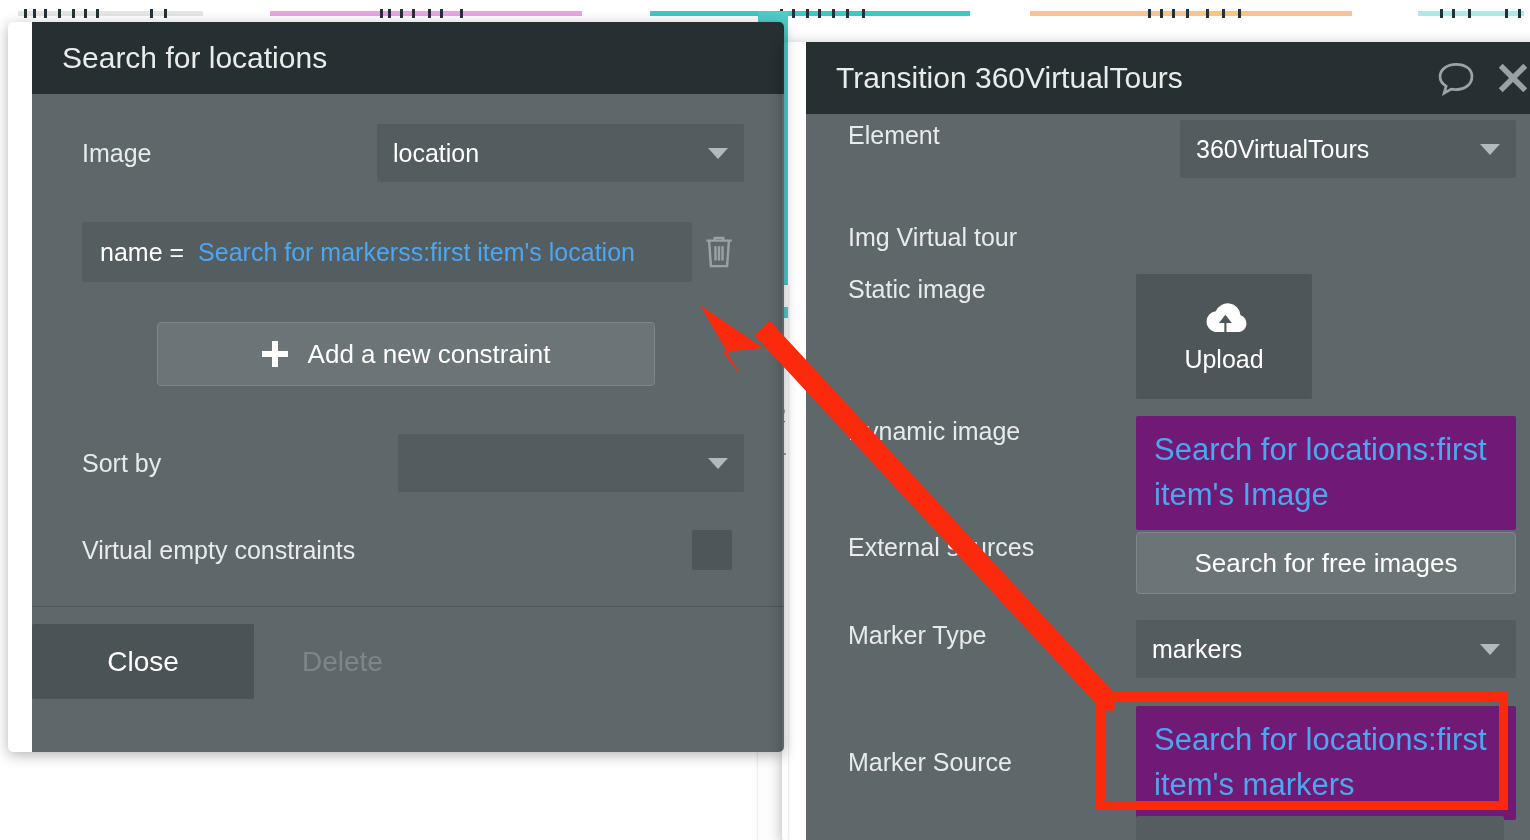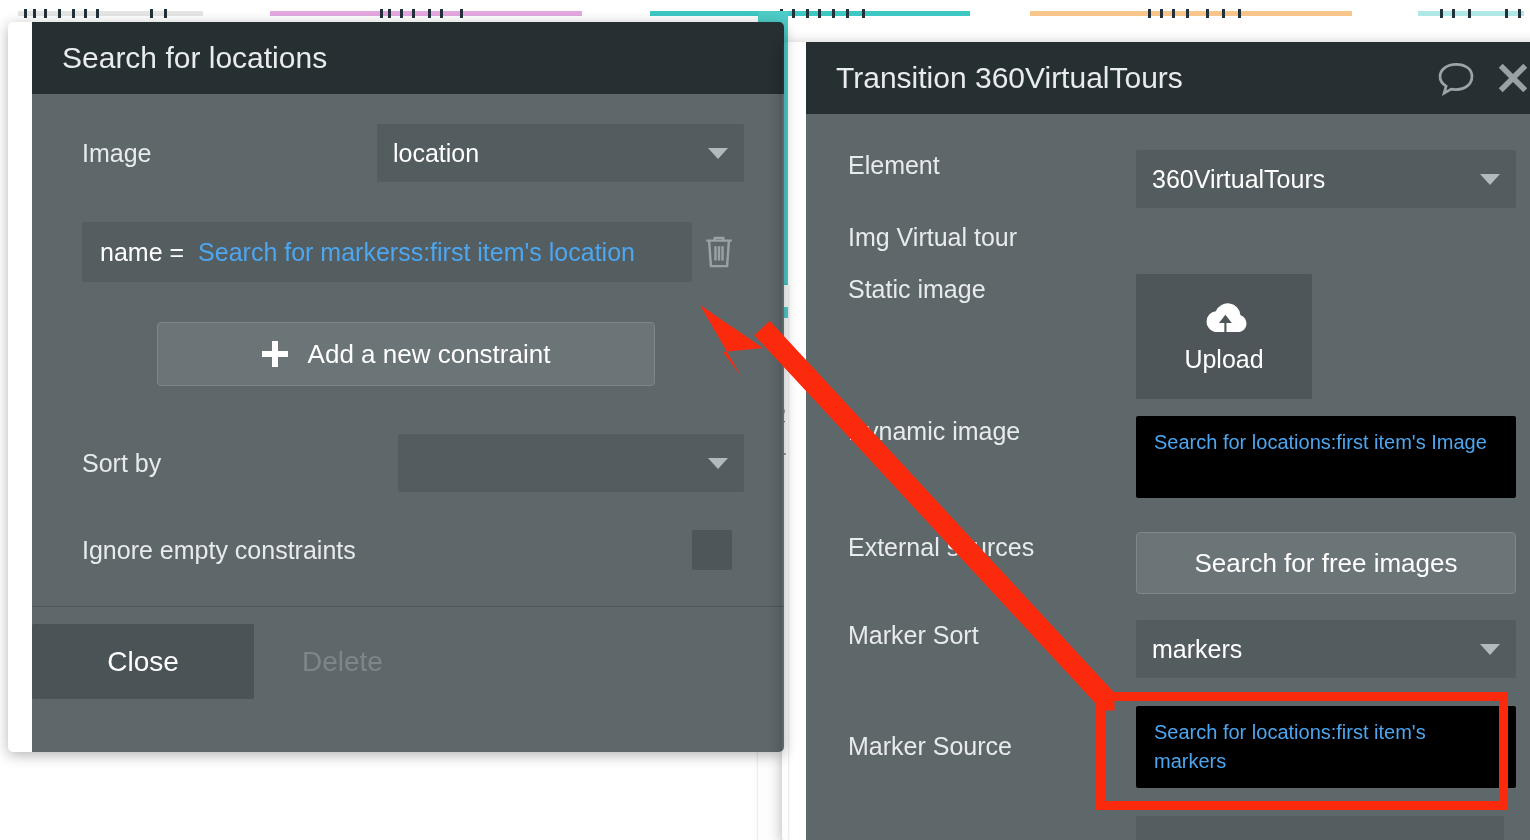--- a/index.html
+++ b/index.html
@@ -306,25 +306,25 @@
     height: 125px;
     border-radius: 2px;
     display: flex;
     flex-direction: column;
     align-items: center;
     justify-content: center;
     color: #ffffff;
     font-size: 25px;
   }
   .dyn-value-box {
-    background: #000000;
+    background: #701a75;
     border-radius: 2px;
     padding: 12px 18px;
     color: #4da6f0;
-    font-size: 20px;
+    font-size: 31px;
     line-height: 1.45;
     box-sizing: border-box;
     min-height: 82px;
   }
   #external-btn {
     background: #6b7477;
     border: 1px solid #7f8789;
     border-radius: 4px;
     height: 62px;
     display: flex;
@@ -336,21 +336,21 @@
   }
   #partial-row-box {
     position: absolute;
     left: 330px; top: 702px;
     width: 368px; height: 40px;
     background: #545d60;
     border-radius: 2px;
   }
 
   
-  #row-element      { top: 36px; }
+  #row-element      { top: 6px; gap: 44px; }
   #row-imgtour      { top: 108px; }
   #row-static       { top: 160px; }
   #row-dynamic      { top: 302px; }
   #row-external     { top: 418px; }
   #row-markertype   { top: 506px; }
   #row-markersource { top: 592px; align-items: center; }
 
   
   #annotation-layer {
     position: absolute;
@@ -462,21 +462,21 @@
 
     <div class="row" id="sortby-row">
       <div class="field-label">Sort by</div>
       <div class="dropdown">
         <span class="dd-value"></span>
         <span class="caret"></span>
       </div>
     </div>
 
     <div class="row" id="ignore-row">
-      <div class="field-label">Ignore empty constraints</div>
+      <div class="field-label">Virtual empty constraints</div>
       <div class="checkbox"></div>
     </div>
 
     <div id="dlg-footer-sep"></div>
     <div id="dlg-footer">
       <div id="close-btn">Close</div>
       <div id="delete-btn">Delete</div>
     </div>
 
   </div>
@@ -536,21 +536,21 @@
     </div>
 
     <div class="tr-row" id="row-external">
       <div class="tr-label">External sources</div>
       <div class="tr-control">
         <div id="external-btn">Search for free images</div>
       </div>
     </div>
 
     <div class="tr-row" id="row-markertype">
-      <div class="tr-label">Marker Sort</div>
+      <div class="tr-label">Marker Type</div>
       <div class="tr-control">
         <div class="tr-dropdown">
           <span class="dd-value">markers</span>
           <span class="caret"></span>
         </div>
       </div>
     </div>
 
     <div class="tr-row" id="row-markersource">
       <div class="tr-label">Marker Source</div>

